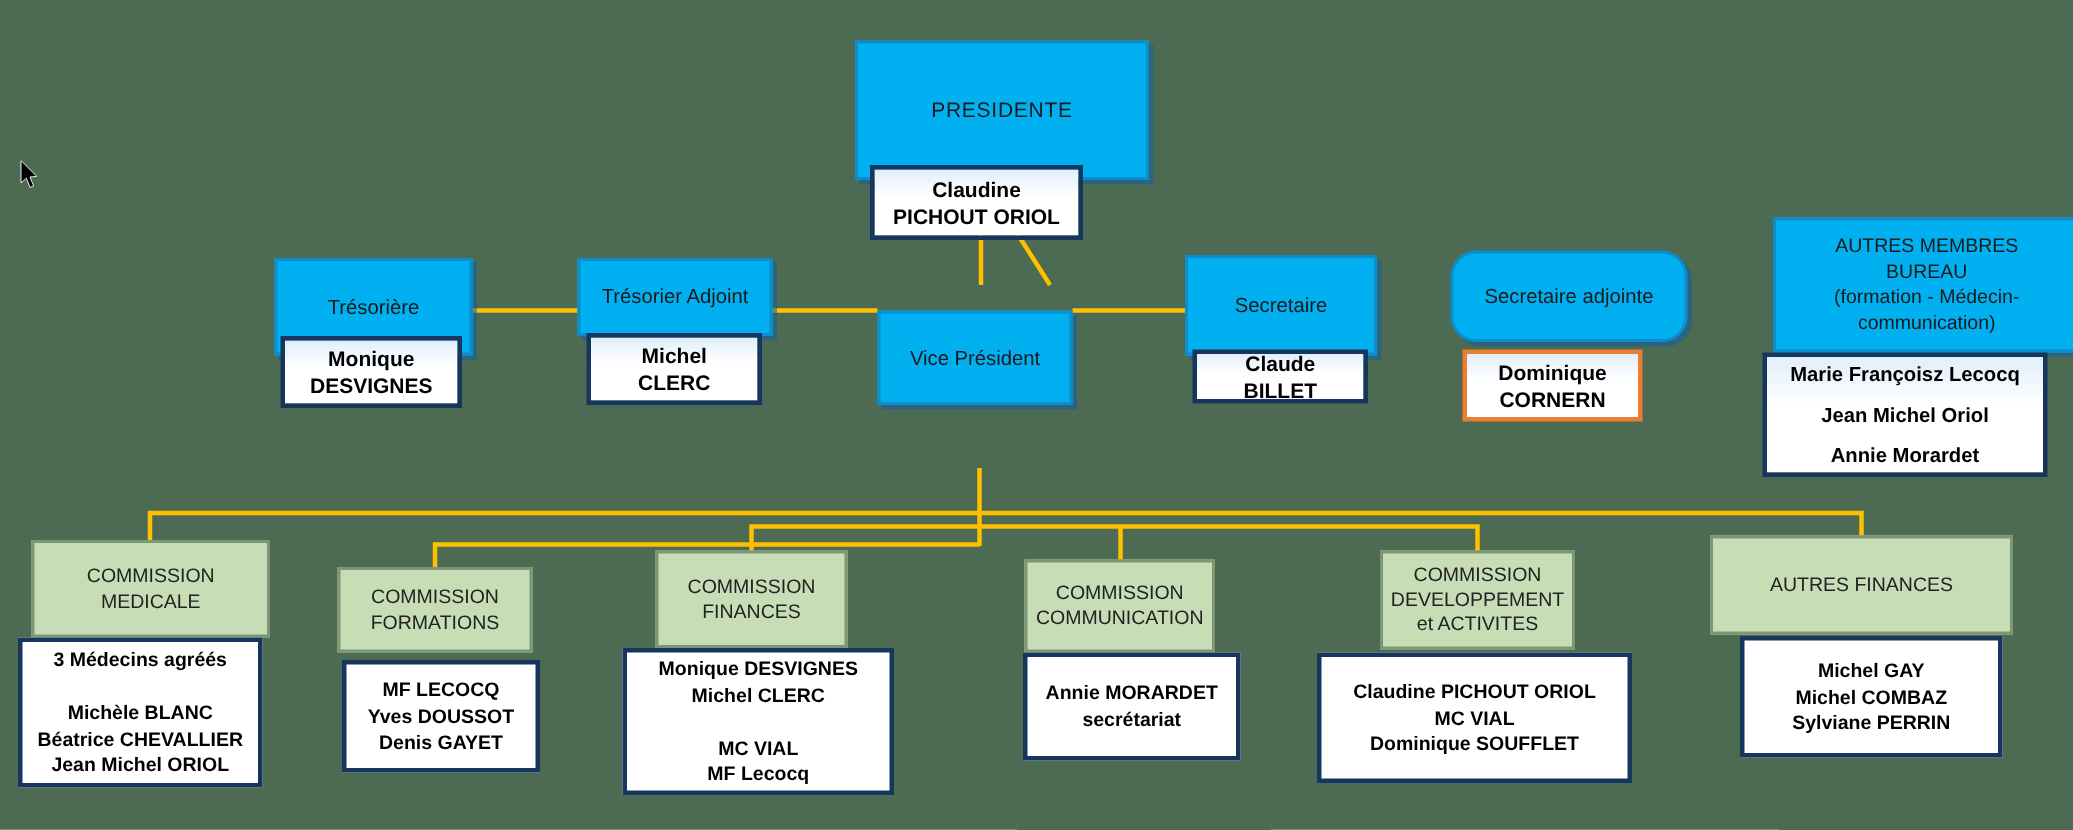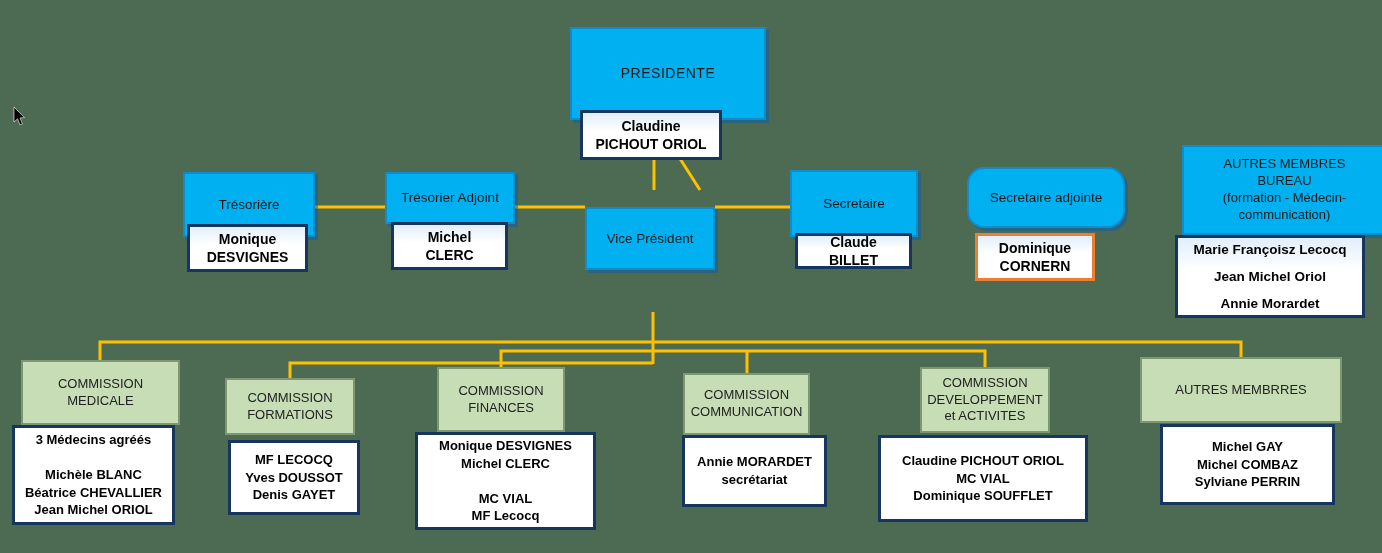--- a/index.html
+++ b/index.html
@@ -202,21 +202,21 @@
 DEVELOPPEMENT
 et ACTIVITES</span>
   </div>
   <div class="memberbox m-developpement">
     <span class="txt">Claudine PICHOUT ORIOL
 MC VIAL
 Dominique SOUFFLET</span>
   </div>
 
   <div class="greenbox g-autres">
-    <span class="txt">AUTRES MEMBRRES</span>
+    <span class="txt">AUTRES FINANCES</span>
   </div>
   <div class="memberbox m-autres">
     <span class="txt">Michel GAY
 Michel COMBAZ
 Sylviane PERRIN</span>
   </div>
 
   <svg id="cursor" width="14" height="20" viewBox="0 0 14 20">
     <path d="M1 0 L1 15 L4.6 11.8 L7 18 L9.4 17 L7 11 L11.5 10.6 Z" fill="#000000" stroke="#ffffff" stroke-width="0.6"></path>
   </svg>

